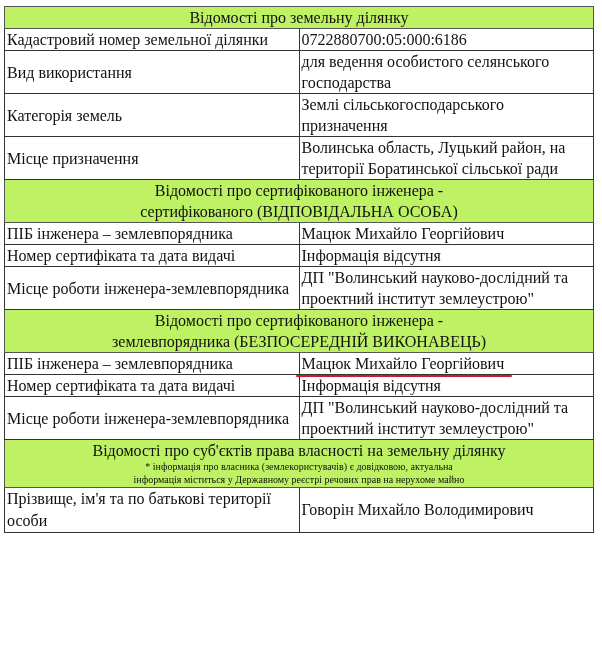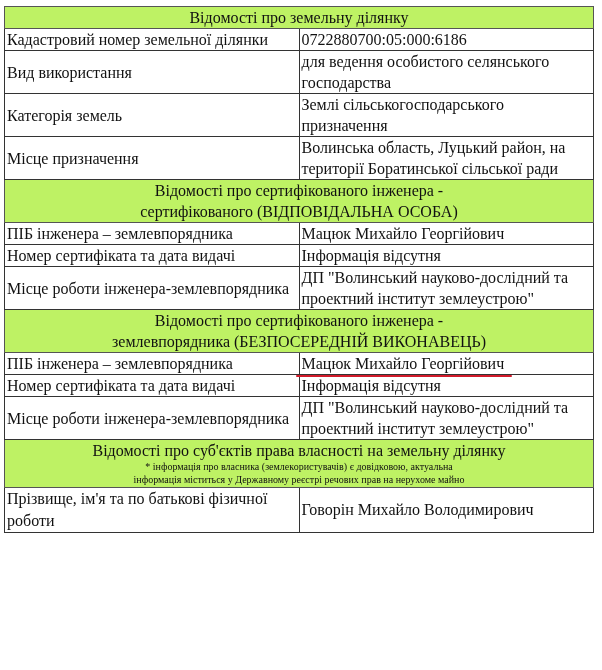--- a/index.html
+++ b/index.html
@@ -118,18 +118,18 @@
   </tr>
 
   <tr class="hdr">
     <td colspan="2">
       <span>Відомості про суб'єктів права власності на земельну ділянку</span>
       <span class="note">* інформація про власника (землекористувачів) є довідковою, актуальна</span>
       <span class="note">інформація міститься у Державному реєстрі речових прав на нерухоме майно</span>
     </td>
   </tr>
   <tr class="owner">
-    <td class="lbl">Прізвище, ім'я та по батькові фізичної роботи</td>
+    <td class="lbl">Прізвище, ім'я та по батькові території особи</td>
     <td class="val">Говорін Михайло Володимирович</td>
   </tr>
 </tbody>
     </table>
 </div>
 
 </body></html>

